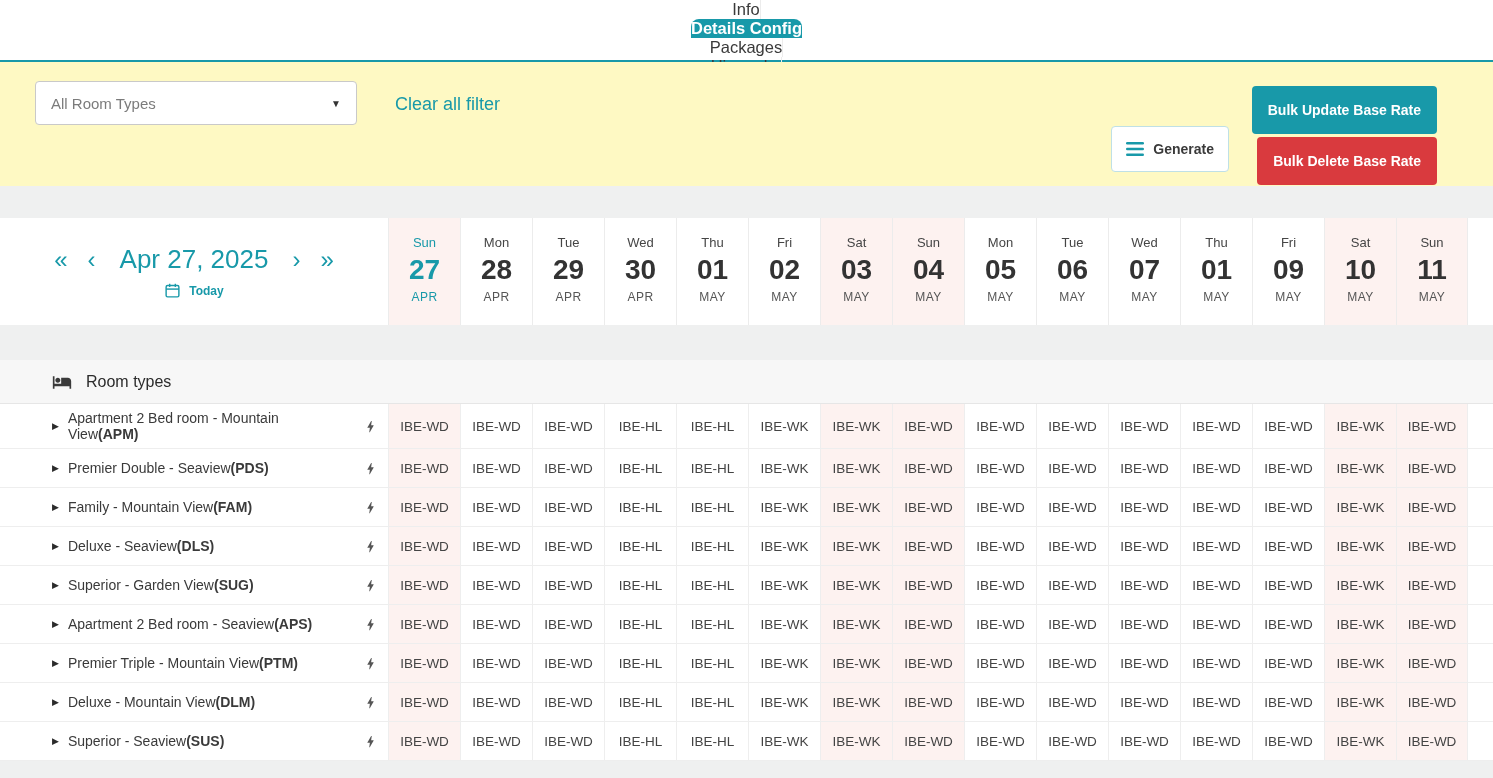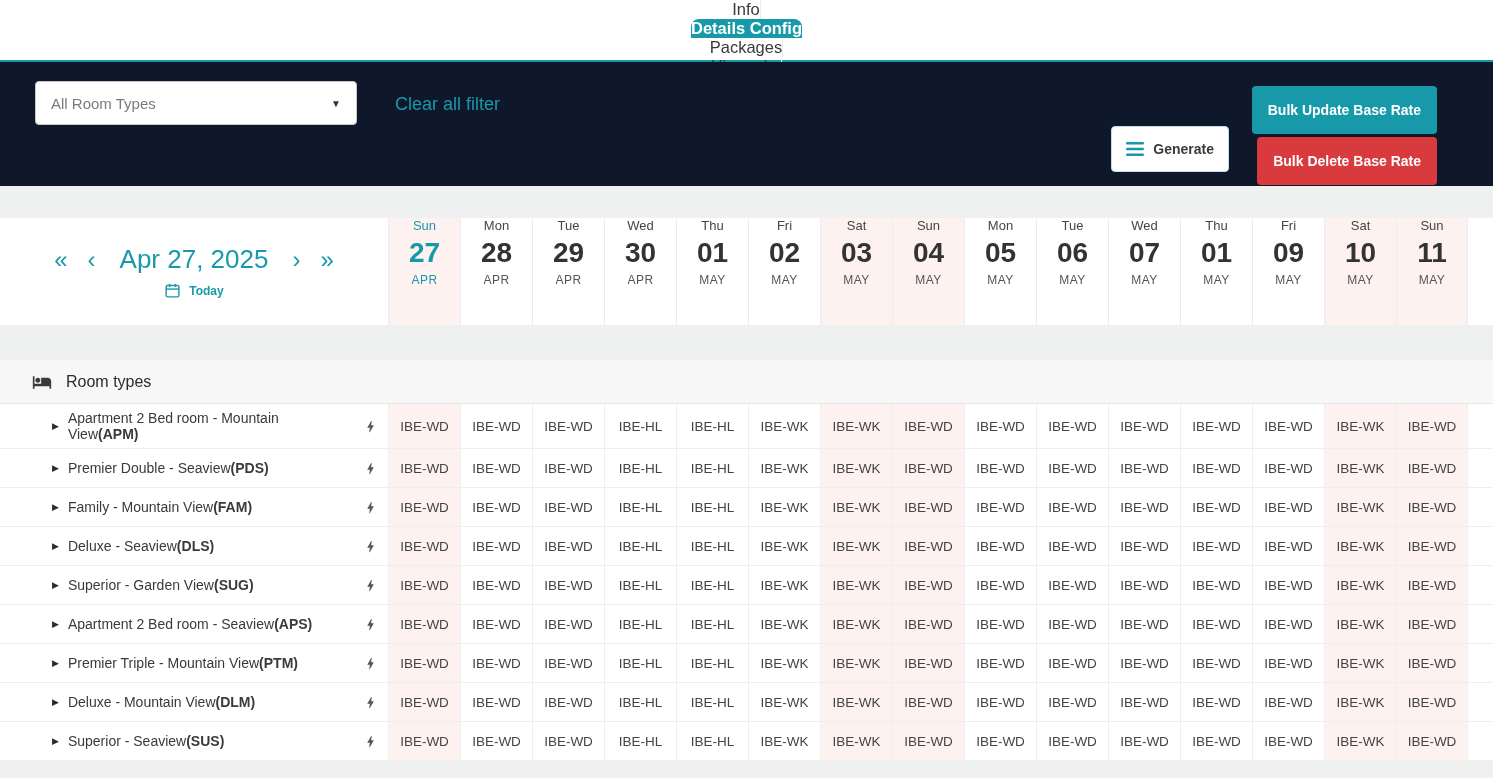--- a/index.html
+++ b/index.html
@@ -36,21 +36,21 @@
   .tab:last-child { border-right: none; margin-top: 8px; }
   .tab.active {
     background: #1899a9;
     color: #fff;
     font-weight: bold;
     border-radius: 8px 8px 0 0;
     border-right: none;
   }
 
   
-  .toolbar { position: relative; background: #0f172a; height: 124px; }
+  .toolbar { position: relative; background: #fef9c3; height: 124px; }
   .room-select {
     position: absolute; left: 35px; top: 19px;
     width: 322px; height: 44px;
     border: 1px solid #c9c9c9; border-radius: 4px;
     display: flex; align-items: center; justify-content: space-between;
     padding: 0 15px; font-size: 15px; color: #7b7b7b;
     cursor: pointer; background: #fff;
   }
   .caret { font-size: 10px; color: #333; }
   .clear-filter {
@@ -87,35 +87,35 @@
   .nav-date { color: #1899a9; font-size: 26px; padding: 0 4px; cursor: pointer; }
   .today-row {
     display: flex; align-items: center; gap: 8px;
     color: #1899a9; font-weight: bold; font-size: 12px; cursor: pointer;
   }
   .days { display: flex; flex: none; }
   .day-col {
     width: 72px;
     border-left: 1px solid #ececec;
     display: flex; flex-direction: column; align-items: center;
-    cursor: pointer; background: #fff;
+    padding-top: 17px; cursor: pointer; background: #fff;
   }
   .day-col:last-child { border-right: 1px solid #ececec; }
   .day-col.weekend { background: #fdf2f0; }
   .dow  { font-size: 13px; color: #454545; }
   .dnum { font-size: 28px; font-weight: 600; color: #333; margin-top: 5px; line-height: 1.1; }
   .dmon { font-size: 12px; color: #555; margin-top: 4px; letter-spacing: .5px; }
   .day-col.today .dow, .day-col.today .dnum, .day-col.today .dmon { color: #1899a9; }
 
   
   .rates-table { background: #fff; margin-top: 35px; }
   .table-head {
     height: 44px; display: flex; align-items: center; gap: 14px;
     background: #f7f7f7; border-bottom: 1px solid #e6e6e6;
-    padding-left: 32px; font-size: 16px; color: #2b2b2b;
+    padding-left: 52px; font-size: 16px; color: #2b2b2b;
   }
   .grid-row {
     display: grid;
     grid-template-columns: 352px 36px repeat(15, 72px);
     border-bottom: 1px solid #eee;
     min-height: 39px;
     background: #fff;
   }
   .name-cell {
     display: flex; align-items: center; gap: 9px;

